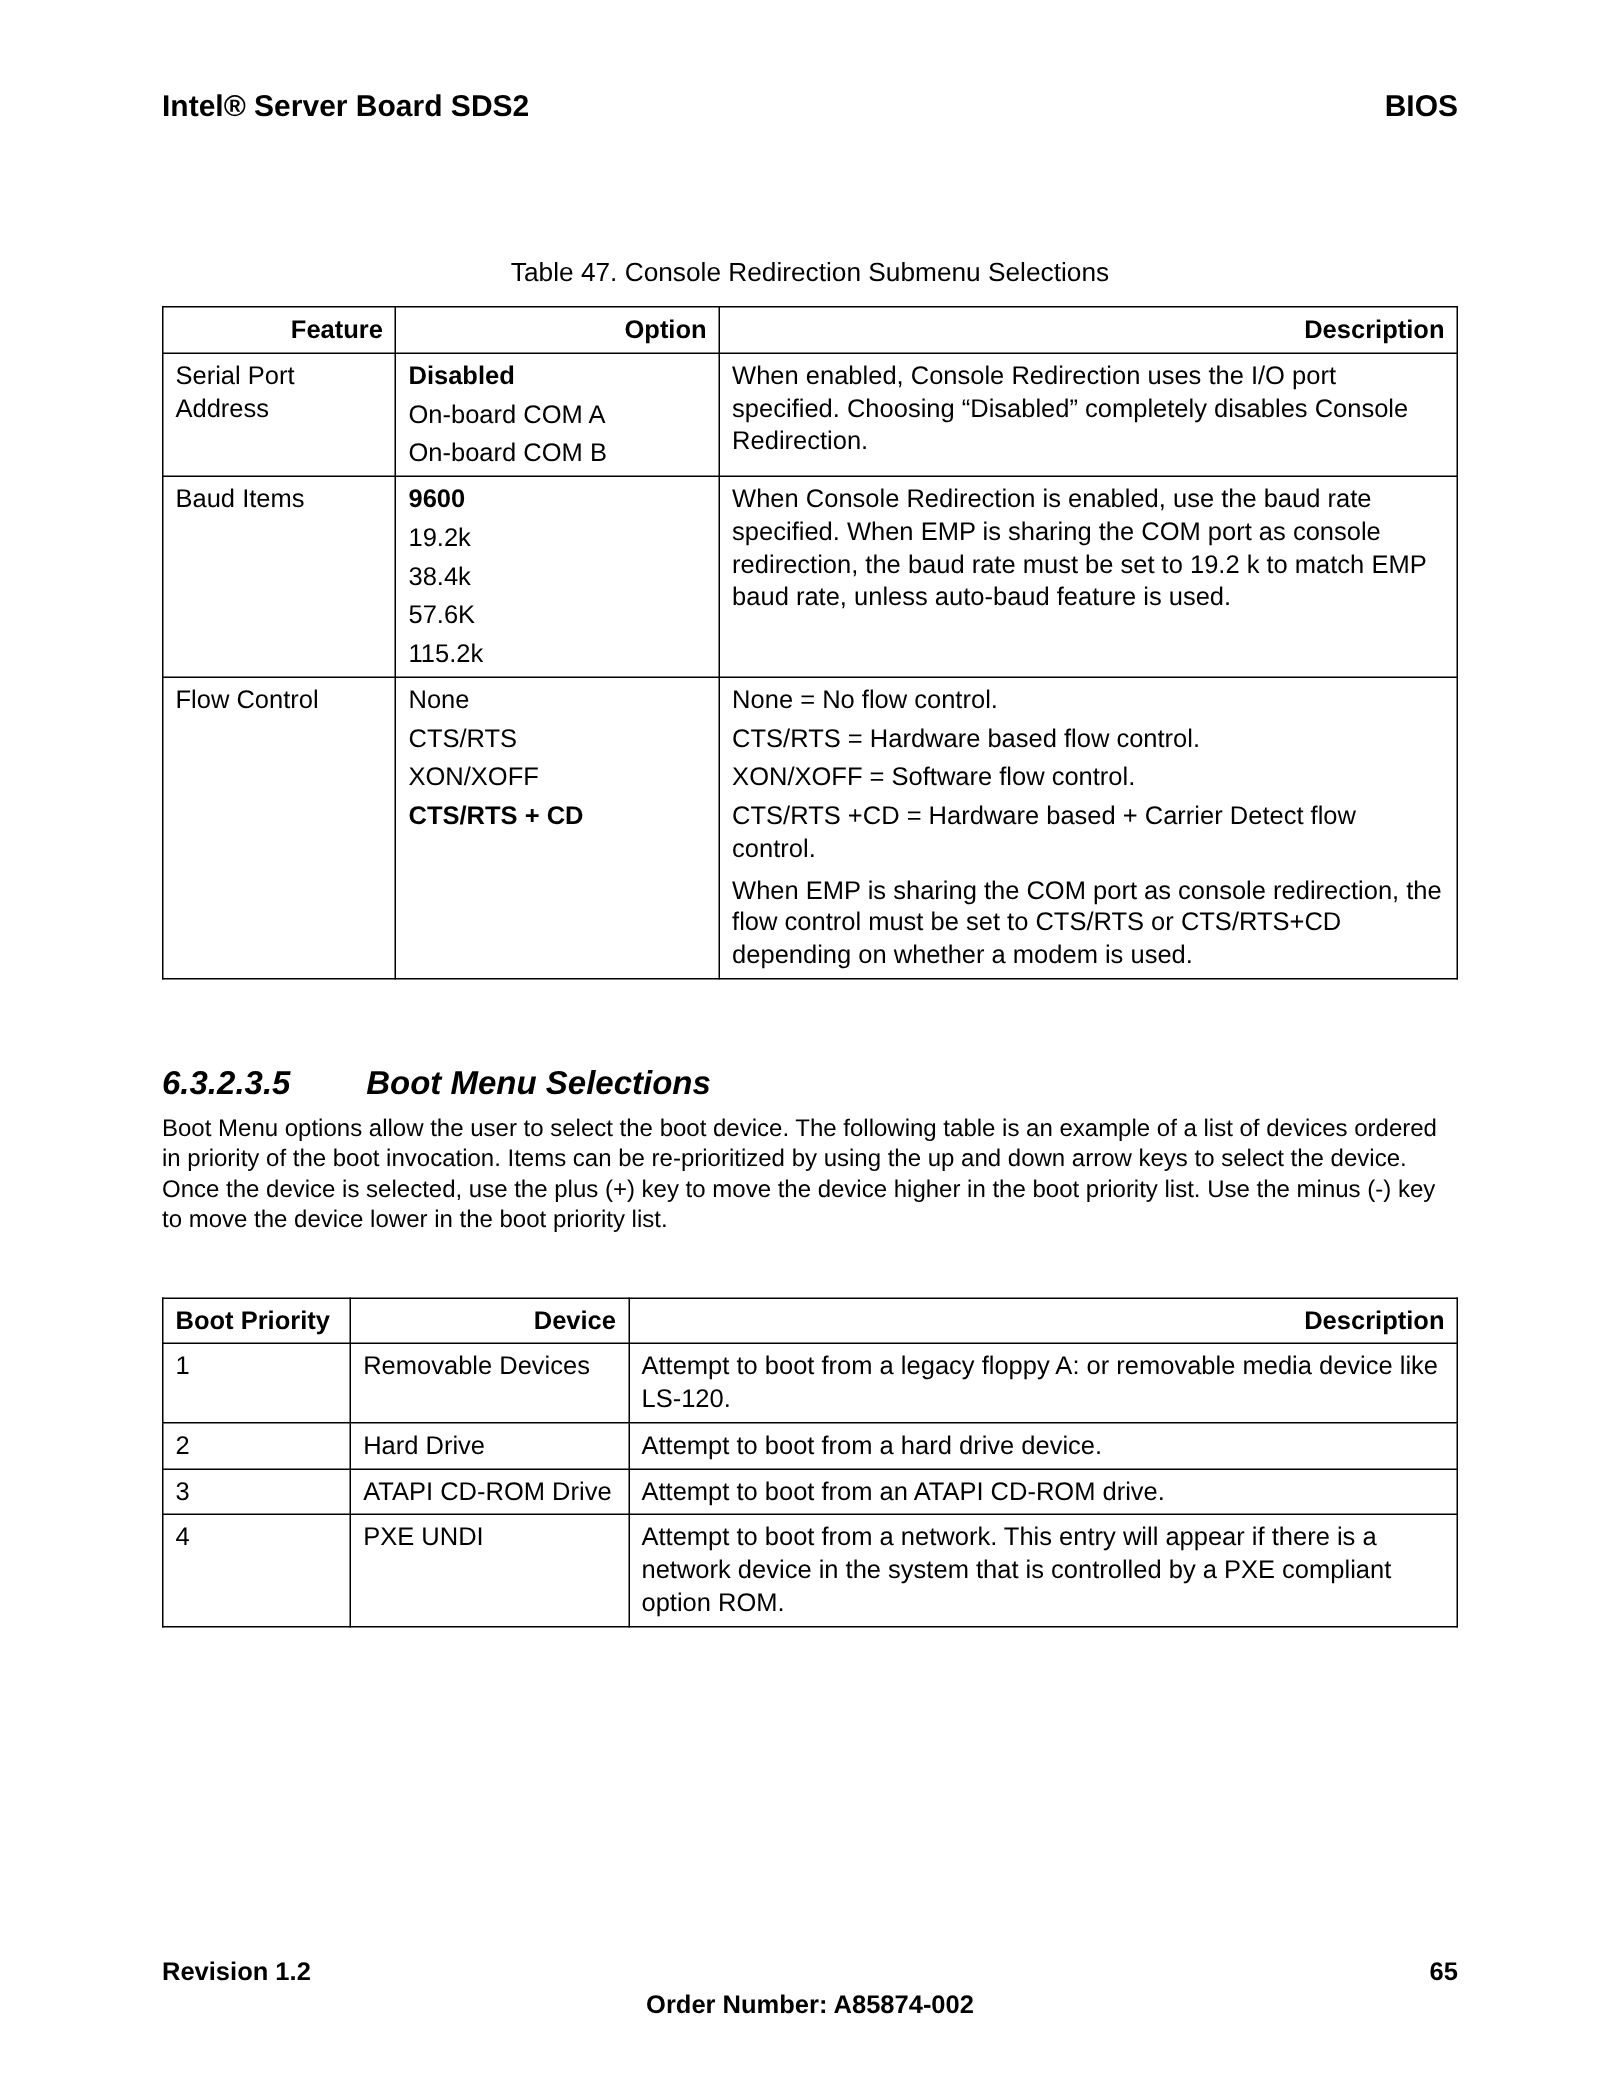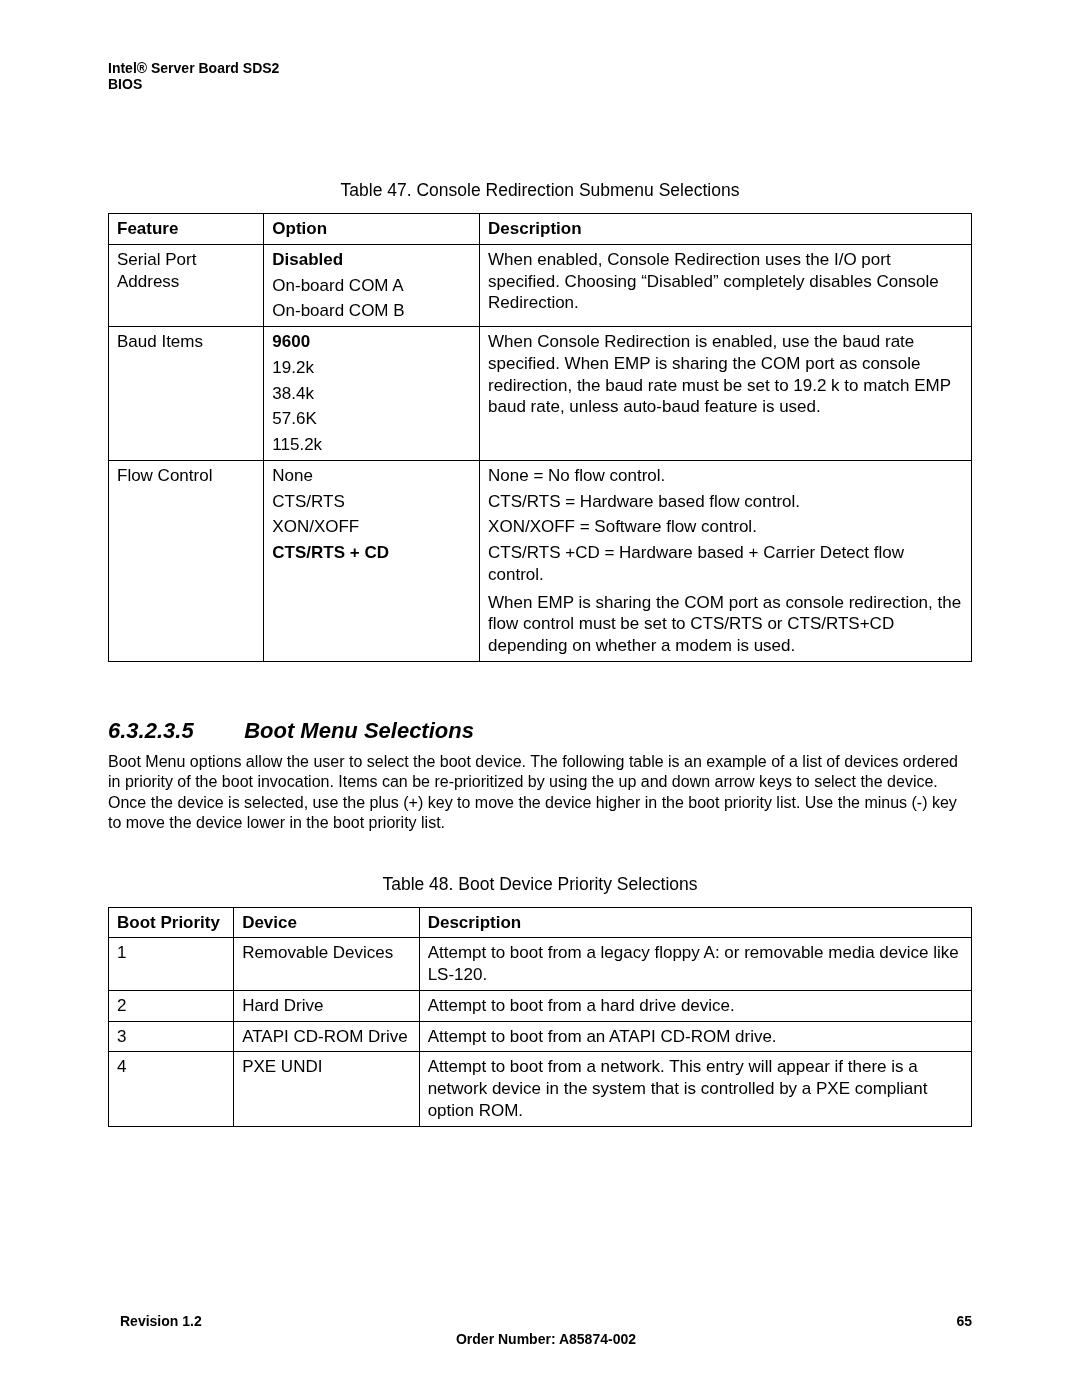--- a/index.html
+++ b/index.html
@@ -13,23 +13,22 @@
     position: relative;
   }
   .page {
     padding: 60px 108px 0 108px;
     box-sizing: border-box;
   }
   .header-row {
     display: flex;
     justify-content: space-between;
     font-weight: bold;
-    font-size: 14px;
+    font-size: 20px;
     margin-bottom: 88px;
-    flex-direction: column;
   }
   .table-caption {
     text-align: center;
     font-weight: normal;
     font-size: 17.5px;
     margin-bottom: 12px;
   }
   table {
     border-collapse: collapse;
     width: 100%;
@@ -38,21 +37,21 @@
   }
   th, td {
     border: 1px solid #000;
     padding: 4px 8px 4px 8px;
     text-align: left;
     vertical-align: top;
     line-height: 1.28;
   }
   th {
     font-weight: bold;
-    text-align: left;
+    text-align: right;
   }
   .option-list div { margin-bottom: 4px; }
   .option-list div:last-child { margin-bottom: 0; }
   .desc-list div { margin-bottom: 4px; }
   .desc-list div:last-child { margin-bottom: 0; }
   .desc-block { margin-top: 6px; }
   .bold { font-weight: bold; }
   .section-heading {
     font-weight: bold;
     font-style: italic;
@@ -67,25 +66,25 @@
     margin-bottom: 40px;
   }
   .t47 col.c1 { width: 18%; }
   .t47 col.c2 { width: 25%; }
   .t47 col.c3 { width: 57%; }
   .t48 col.c1 { width: 14.5%; }
   .t48 col.c2 { width: 21.5%; }
   .t48 col.c3 { width: 64%; }
   .footer {
     position: absolute;
-    left: 120px;
+    left: 108px;
     right: 108px;
     bottom: 50px;
     font-weight: bold;
-    font-size: 14px;
+    font-size: 17px;
   }
   .footer-row1 {
     display: flex;
     justify-content: space-between;
   }
   .footer-row2 {
     text-align: center;
     margin-top: 2px;
   }
 </style>
@@ -167,21 +166,20 @@
         </tr>
       </tbody>
   </table>
 
   <div class="section-heading">
     <span class="num">6.3.2.3.5</span>
     <span>Boot Menu Selections</span>
   </div>
   <div class="body-text">Boot Menu options allow the user to select the boot device. The following table is an example of a list of devices ordered in priority of the boot invocation. Items can be re-prioritized by using the up and down arrow keys to select the device. Once the device is selected, use the plus (+) key to move the device higher in the boot priority list. Use the minus (-) key to move the device lower in the boot priority list.</div>
 
-  <div class="table-caption">Table 48. Boot Device Priority Selections</div>
   <table class="t48">
     <colgroup>
         <col class="c1">
         <col class="c2">
         <col class="c3">
       </colgroup>
     <thead>
       <tr>
         <th style="text-align:left">Boot Priority</th>
         <th>Device</th>

